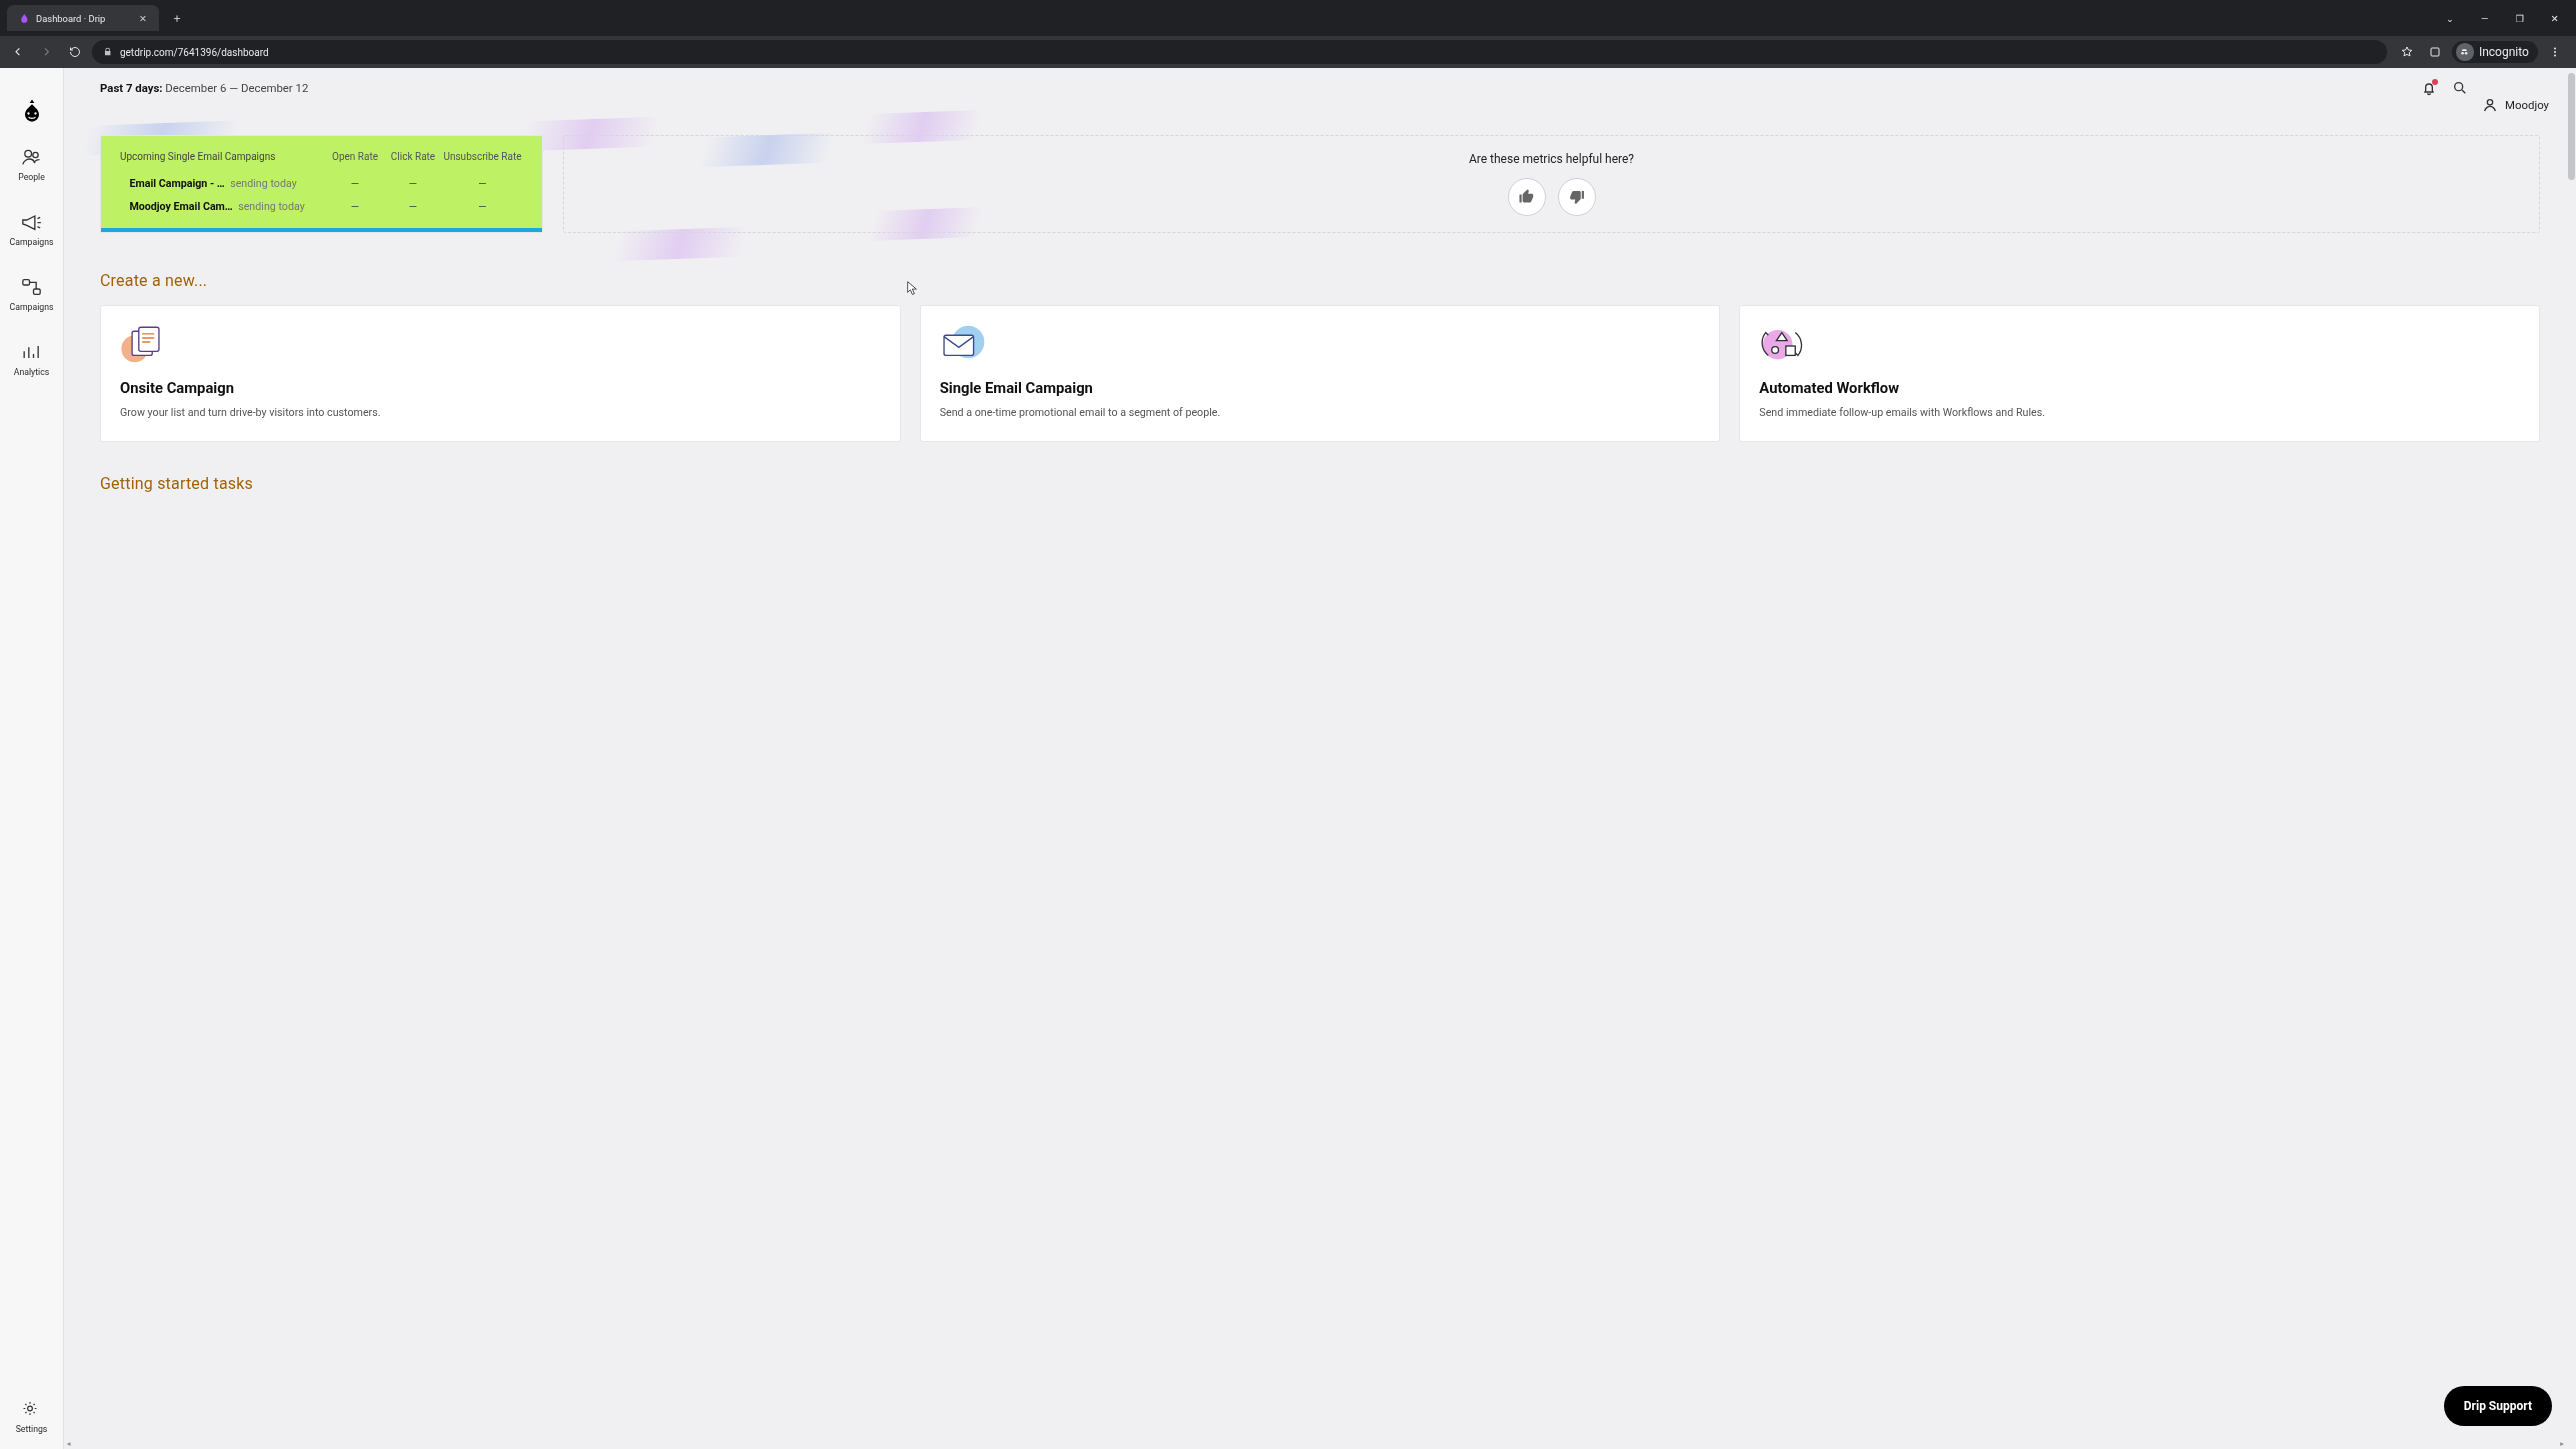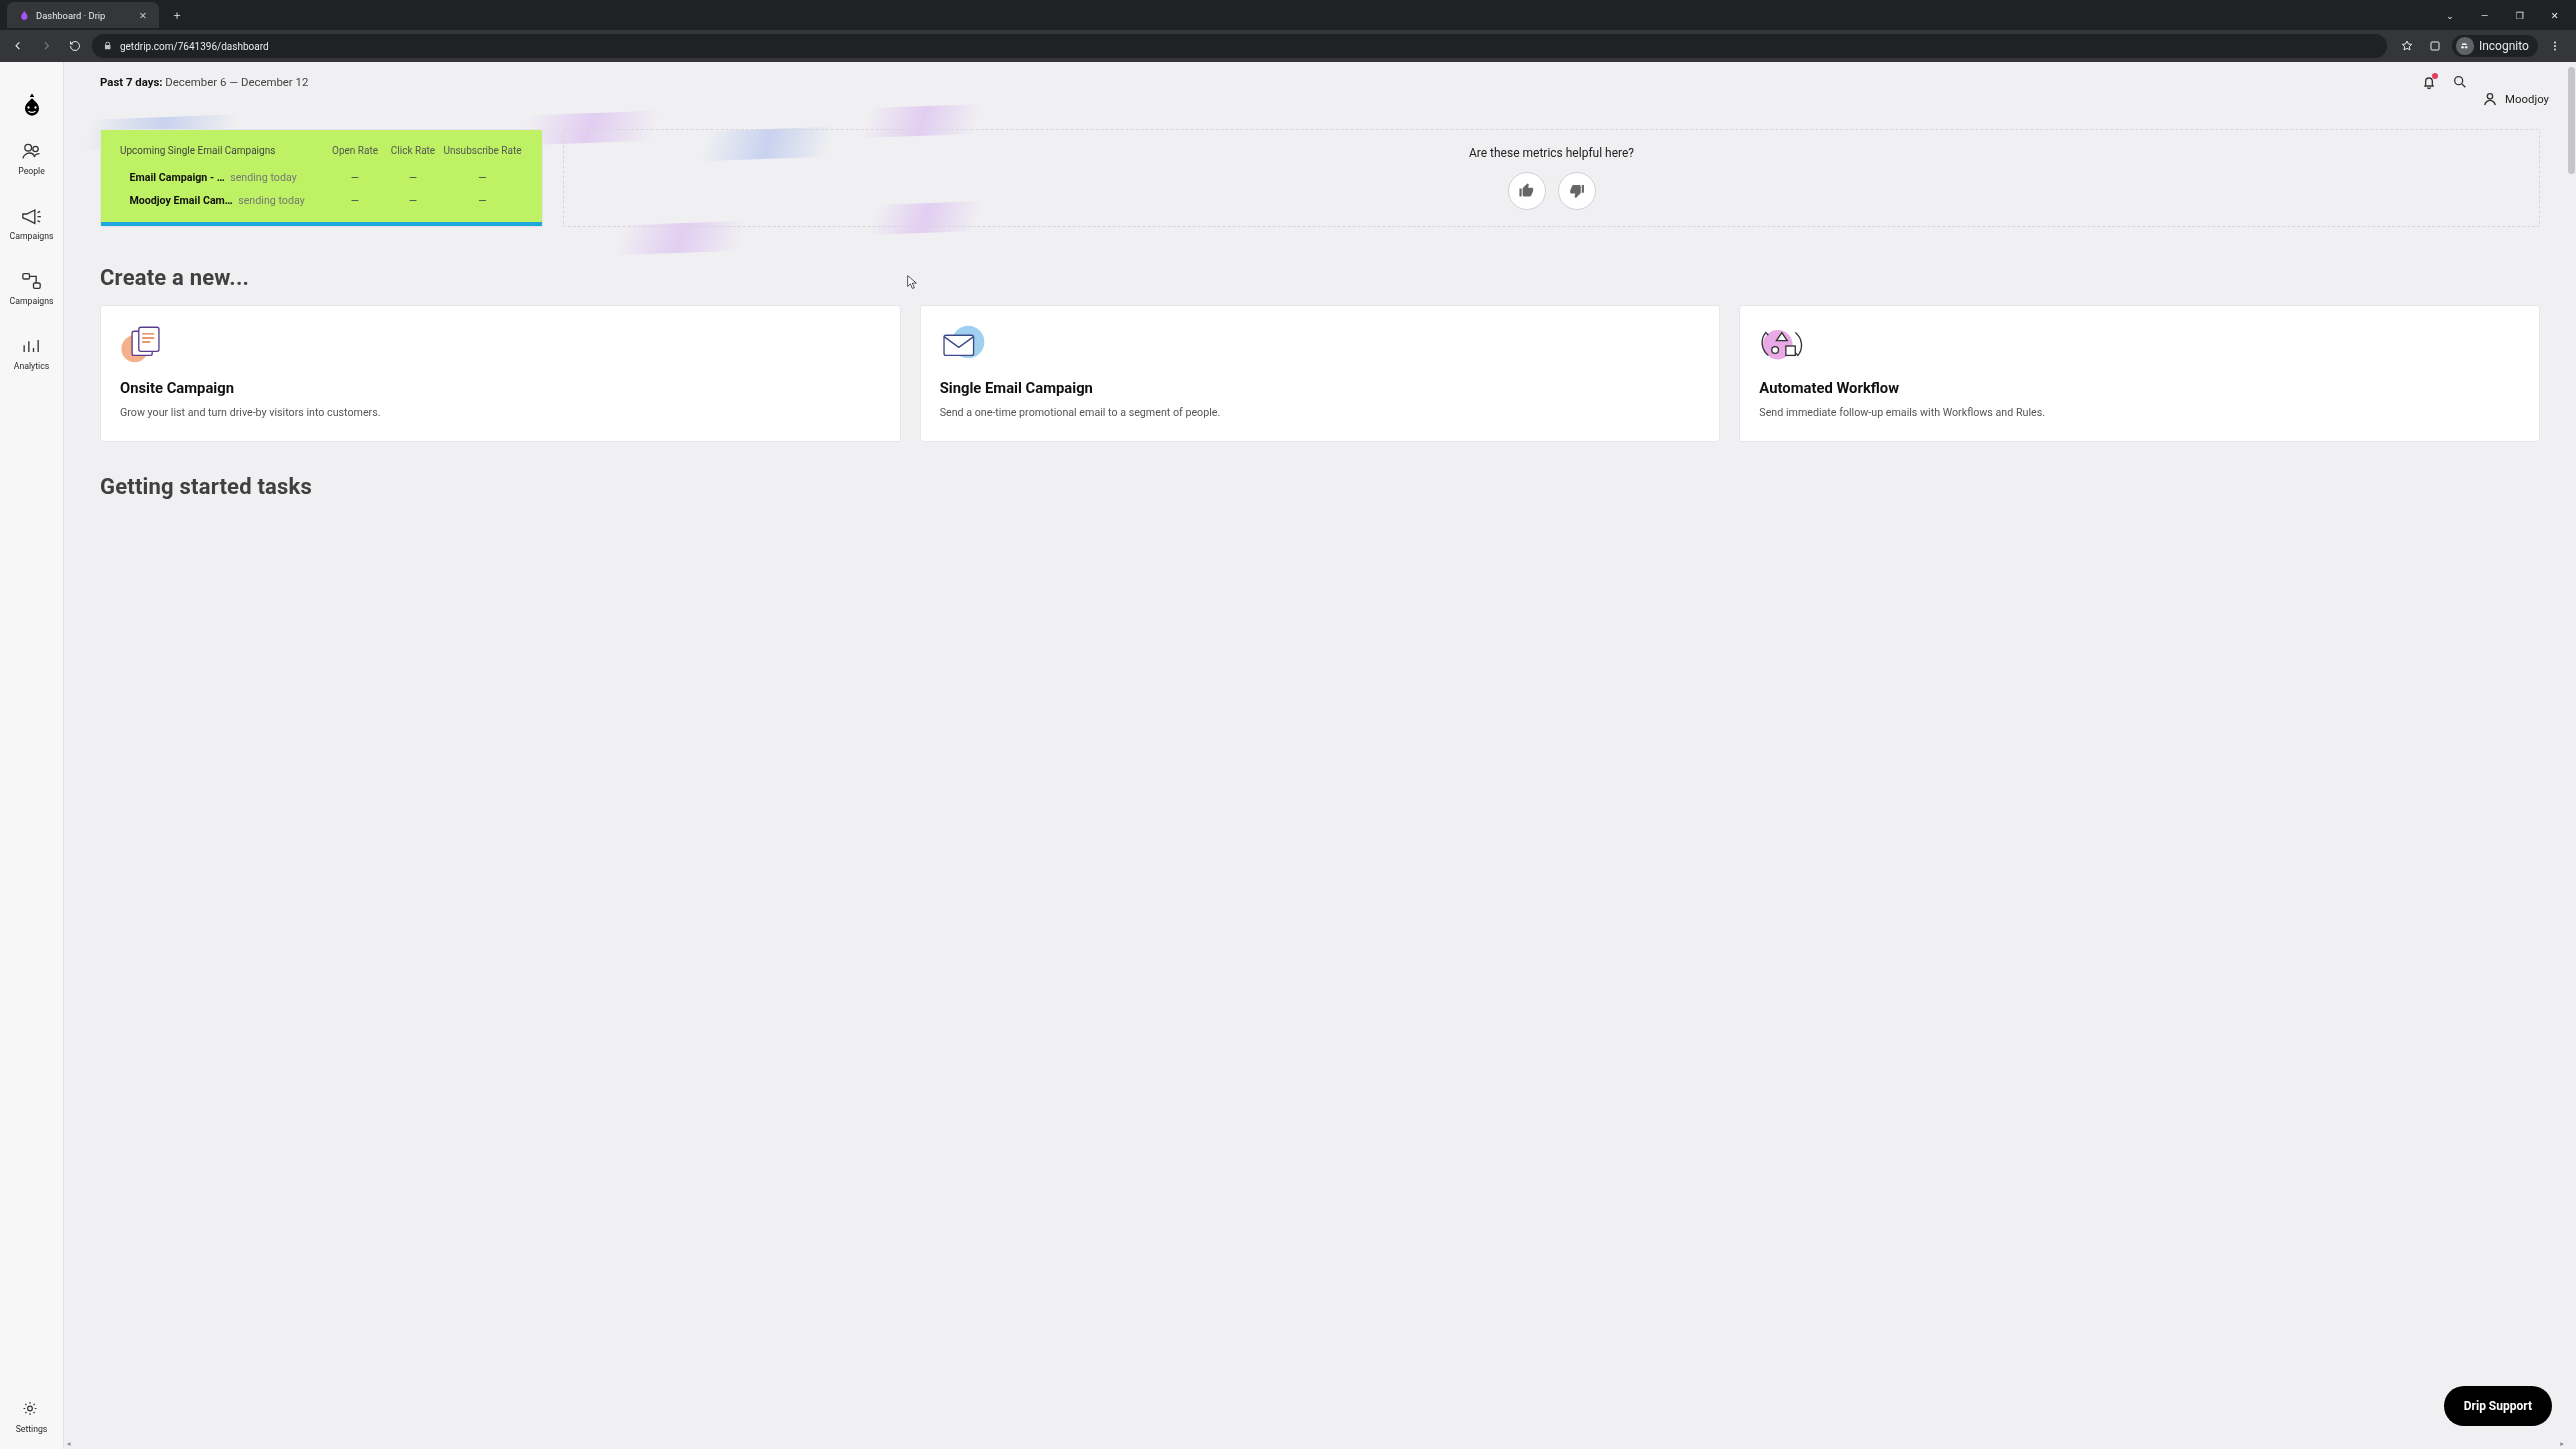--- a/index.html
+++ b/index.html
@@ -1,20 +1,20 @@
 <!DOCTYPE html>
 <html style="font-size:10.7px"><head>
 <meta charset="utf-8">
 <style>
 * { margin: 0; padding: 0; box-sizing: border-box; font-family: -apple-system, BlinkMacSystemFont, "Segoe UI", Roboto, sans-serif; }
 html, body { width: 100%; height: 100%; background: #202124; overflow: hidden; }
 
 
 .browser { width: 100%; height: 100%; display: flex; flex-direction: column; background: #202124; }
-.tab-bar { height: 30px; display: flex; align-items: center; background: #202124; }
+.tab-bar { height: 36px; display: flex; align-items: center; background: #202124; }
 .tab { display: flex; align-items: center; gap: 6.7px; background: #35363a; color: #e8eaed; padding: 0 12px; height: 25.5px; border-radius: 6.7px 6.7px 0 0; margin-left: 6.7px; font-size: 9.4px; max-width: 174px; }
 .tab .favicon { width: 10.7px; height: 10.7px; color: #a855f7; }
 .tab .close-x { margin-left: 27px; opacity: .8; }
 .new-tab { color: #e8eaed; margin-left: 12px; font-size: 12px; cursor: pointer; }
 .win-controls { margin-left: auto; display: flex; gap: 5.4px; padding-right: 6.7px; }
 .win-controls span { width: 29.5px; height: 27px; display: flex; align-items: center; justify-content: center; color: #e8eaed; cursor: pointer; font-size: 9.4px; }
 
 .addr-bar { height: 32px; display: flex; align-items: center; background: #35363a; padding: 0 6.7px; gap: 5.4px; }
 .nav-btn { width: 23px; height: 23px; display: flex; align-items: center; justify-content: center; color: #e8eaed; cursor: pointer; border-radius: 50%; }
 .nav-btn.disabled { opacity: .4; }
@@ -67,21 +67,21 @@
 .camp-row .name { display:flex; gap:5.4px; align-items:baseline; padding-left:9.4px; overflow:hidden; }
 .camp-row .name b { font-weight:700; color:#111; white-space:nowrap; overflow:hidden; text-overflow:ellipsis; max-width:121px; }
 .camp-row .name .sub { color:#777; white-space:nowrap; }
 .cell { text-align:center; color:#444; }
 
 .feedback-card { flex:1; border:1.3px dashed #d5d5dd; background:transparent; border-radius:2.7px; display:flex; flex-direction:column; align-items:center; justify-content:center; gap:12px; padding:16px; }
 .feedback-q { font-size:12px; color:#222; }
 .thumbs { display:flex; gap:12px; }
 .thumb-btn { width:38px; height:38px; border-radius:50%; border:0.7px solid #d0d0d6; background:#fff; display:flex; align-items:center; justify-content:center; cursor:pointer; color:#666; }
 
-.section-h { font-size:22px; font-weight:700; color:#404040; margin:38px 0 14.8px 0; letter-spacing:0.2px; }
+.section-h { font-size:16px; font-weight:400; color:#a16207; margin:38px 0 14.8px 0; letter-spacing:0.2px; }
 
 .create-grid { display:grid; grid-template-columns: repeat(3, 1fr); gap:19px; }
 .create-card { background:#fff; border:0.7px solid #e5e5ea; border-radius:2.7px; padding:17.4px 19px 20px 19px; cursor:pointer; }
 .create-card .cc-ico { width:47px; height:42px; margin-bottom:13.4px; position:relative; }
 .cc-title { font-size:14.8px; font-weight:700; color:#111; margin-bottom:8px; }
 .cc-desc { font-size:10.7px; color:#555; line-height:1.55; }
 
 .support-fab { position:absolute; right:24px; bottom:23px; background:#000; color:#fff; font-weight:700; font-size:12px; padding:13px 20px; border-radius:20px; cursor:pointer; }
 
 

